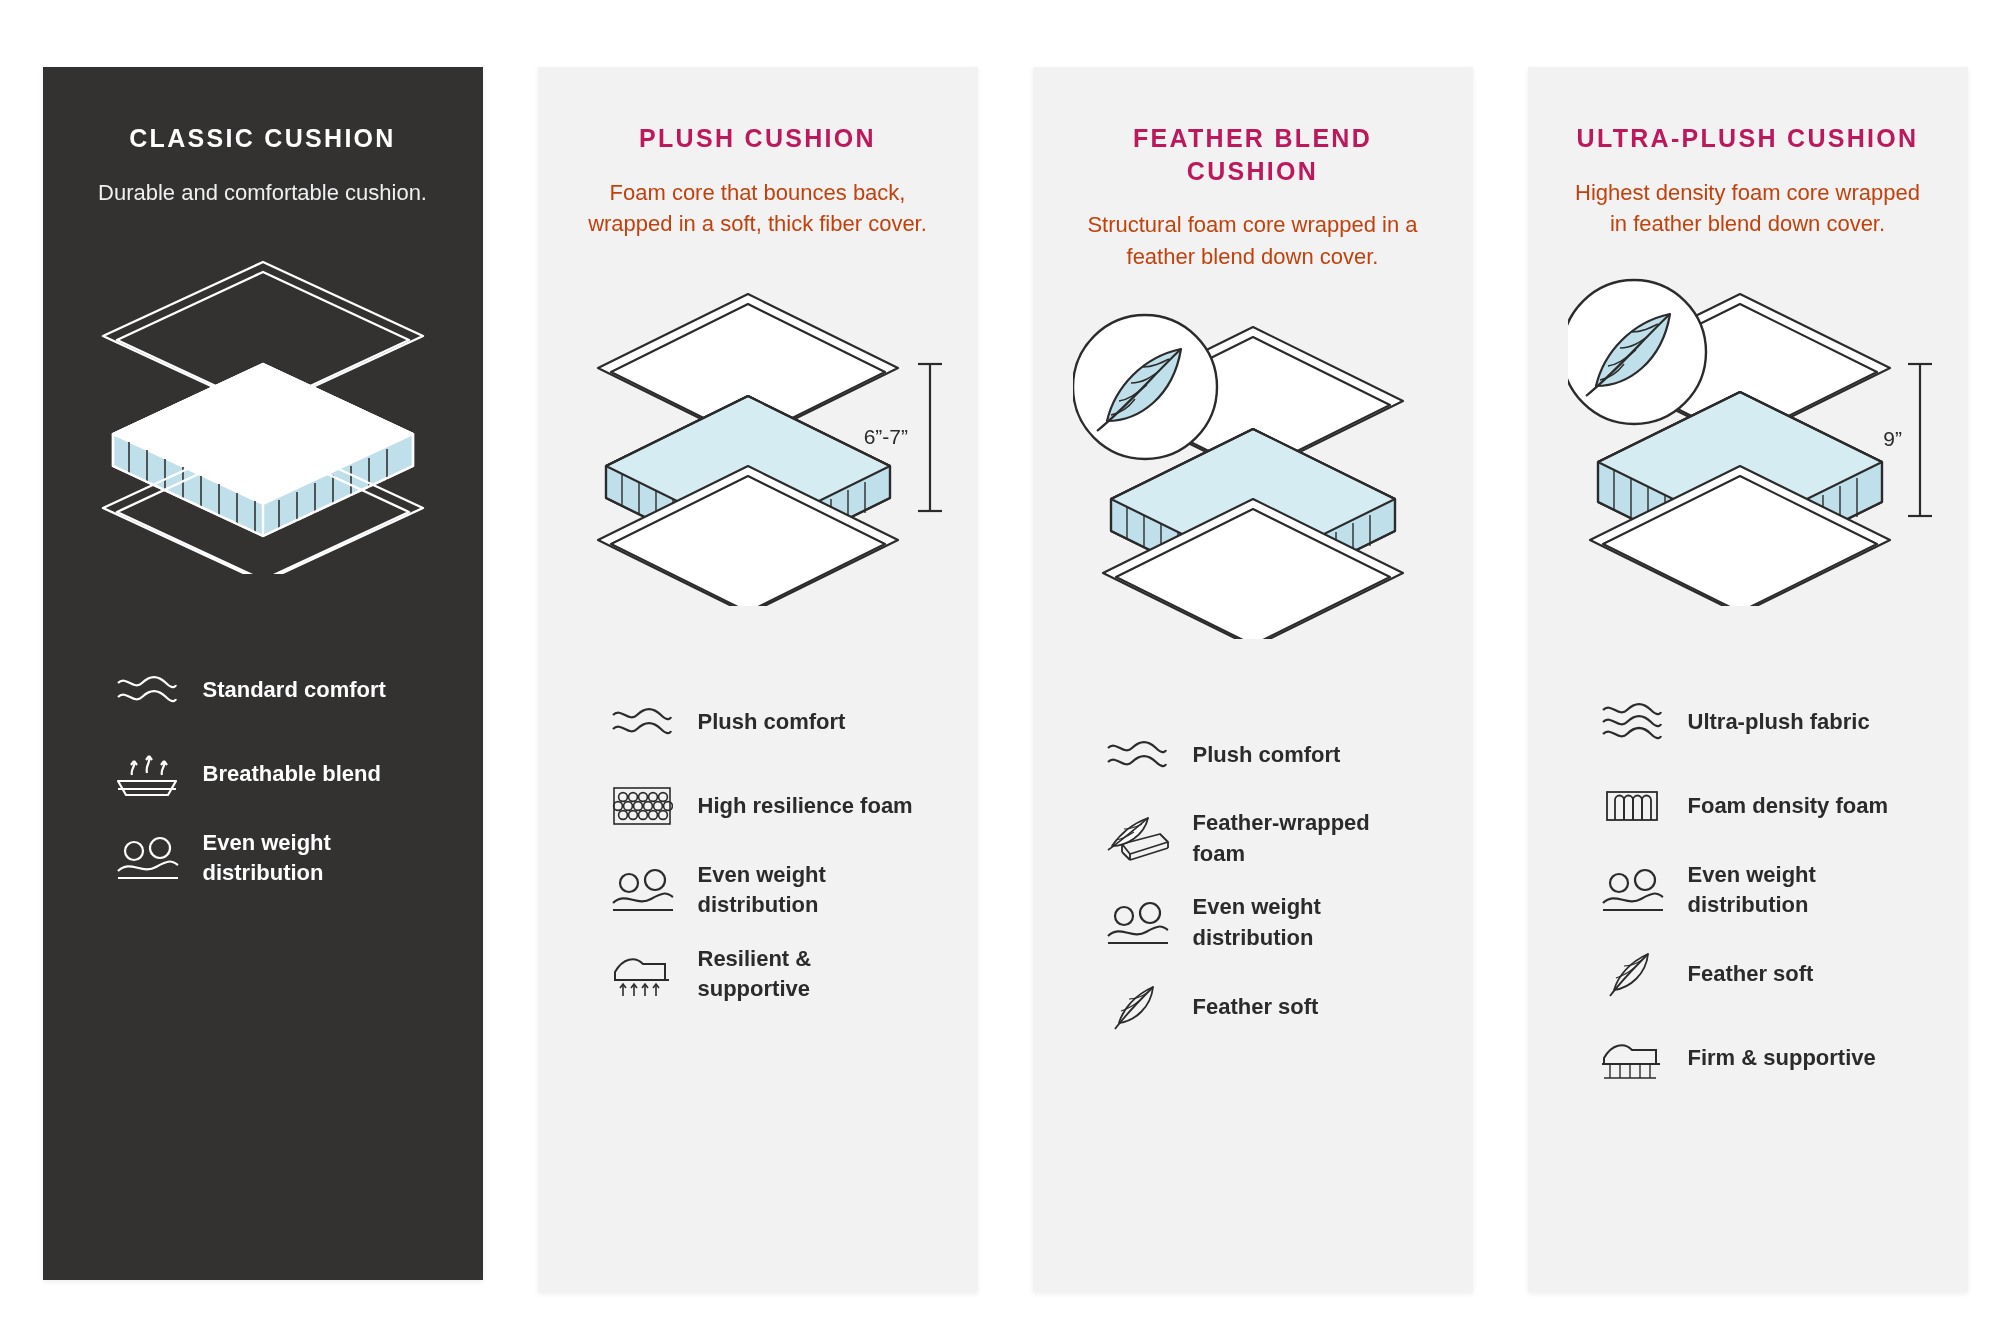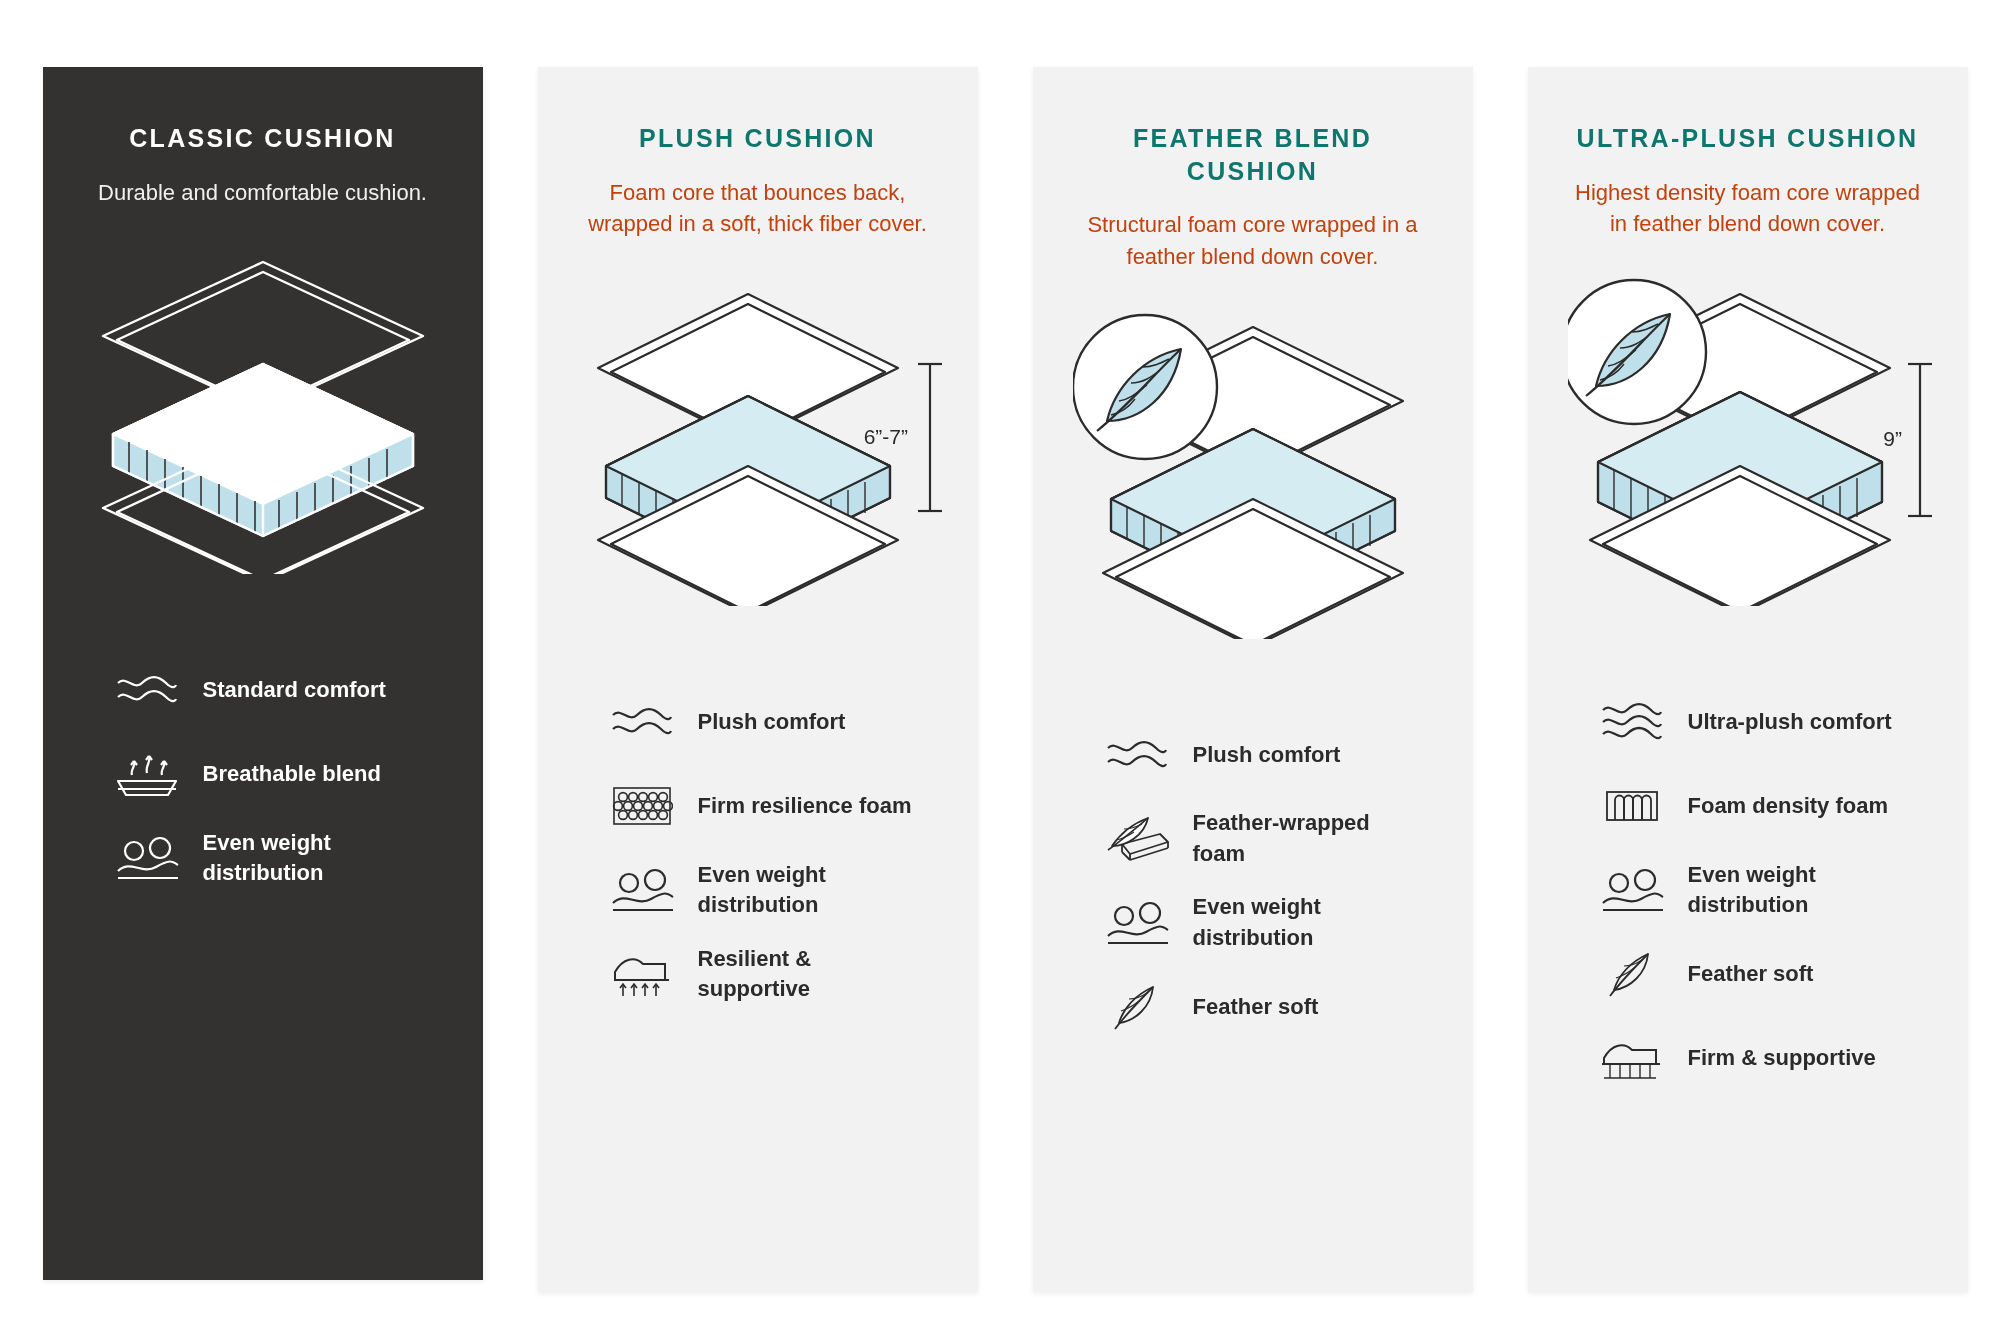--- a/index.html
+++ b/index.html
@@ -43,21 +43,21 @@
   .card.dark {
     background: #333231;
     height: 1213px;
   }
   .card-title {
     text-align: center;
     font-size: 25px;
     font-weight: bold;
     letter-spacing: 2.3px;
     line-height: 1.3;
-    color: #0f766e;
+    color: #be185d;
     margin: 0 0 22px 0;
     text-transform: uppercase;
   }
   .card.dark .card-title { color: #ffffff; }
   .card-desc {
     text-align: center;
     font-size: 22px;
     line-height: 1.45;
     color: #c2410c;
     margin: 0;
@@ -263,21 +263,21 @@
                   <circle cx="47" cy="22" r="4.4"></circle>
                   <circle cx="57" cy="22" r="4.4"></circle>
                 <circle cx="12" cy="31" r="4.4"></circle>
                   <circle cx="22" cy="31" r="4.4"></circle>
                   <circle cx="32" cy="31" r="4.4"></circle>
                   <circle cx="42" cy="31" r="4.4"></circle>
                   <circle cx="52" cy="31" r="4.4"></circle>
               </g>
             </svg>
           </span>
-          <span class="flabel">Firm resilience foam</span>
+          <span class="flabel">High resilience foam</span>
         </div>
         <div class="feature">
           <span class="ficon">
             <svg width="66" height="46" viewBox="0 0 66 46" fill="none" stroke="#2b2b2b" stroke-width="2.2">
               <circle cx="20" cy="16" r="9"></circle>
               <circle cx="46" cy="13" r="10"></circle>
               <path d="M4 36 C16 24, 28 40, 42 32 S58 26, 64 30"></path>
               <line x1="4" y1="43" x2="64" y2="43"></line>
             </svg>
           </span>
@@ -472,21 +472,21 @@
 
       <div class="features">
         <div class="feature">
           <span class="ficon">
             <svg width="62" height="40" viewBox="0 0 62 40" fill="none" stroke="#2b2b2b" stroke-width="2.2">
               <path d="M2 8 C10 0, 18 16, 26 8 S42 0, 50 8 60 10, 60 10"></path>
               <path d="M2 20 C10 12, 18 28, 26 20 S42 12, 50 20 60 22, 60 22"></path>
               <path d="M2 32 C10 24, 18 40, 26 32 S42 24, 50 32 60 34, 60 34"></path>
             </svg>
           </span>
-          <span class="flabel">Ultra-plush comfort</span>
+          <span class="flabel">Ultra-plush fabric</span>
         </div>
         <div class="feature">
           <span class="ficon">
             <svg width="62" height="40" viewBox="0 0 62 40" fill="none" stroke="#2b2b2b" stroke-width="1.8">
               <rect x="6" y="6" width="50" height="28"></rect>
               <path d="M14 34 L14 14 A4.5 4.5 0 0 1 23 14 L23 34"></path>
               <path d="M23 34 L23 14 A4.5 4.5 0 0 1 32 14 L32 34"></path>
               <path d="M32 34 L32 14 A4.5 4.5 0 0 1 41 14 L41 34"></path>
               <path d="M41 34 L41 14 A4.5 4.5 0 0 1 50 14 L50 34"></path>
             </svg>

